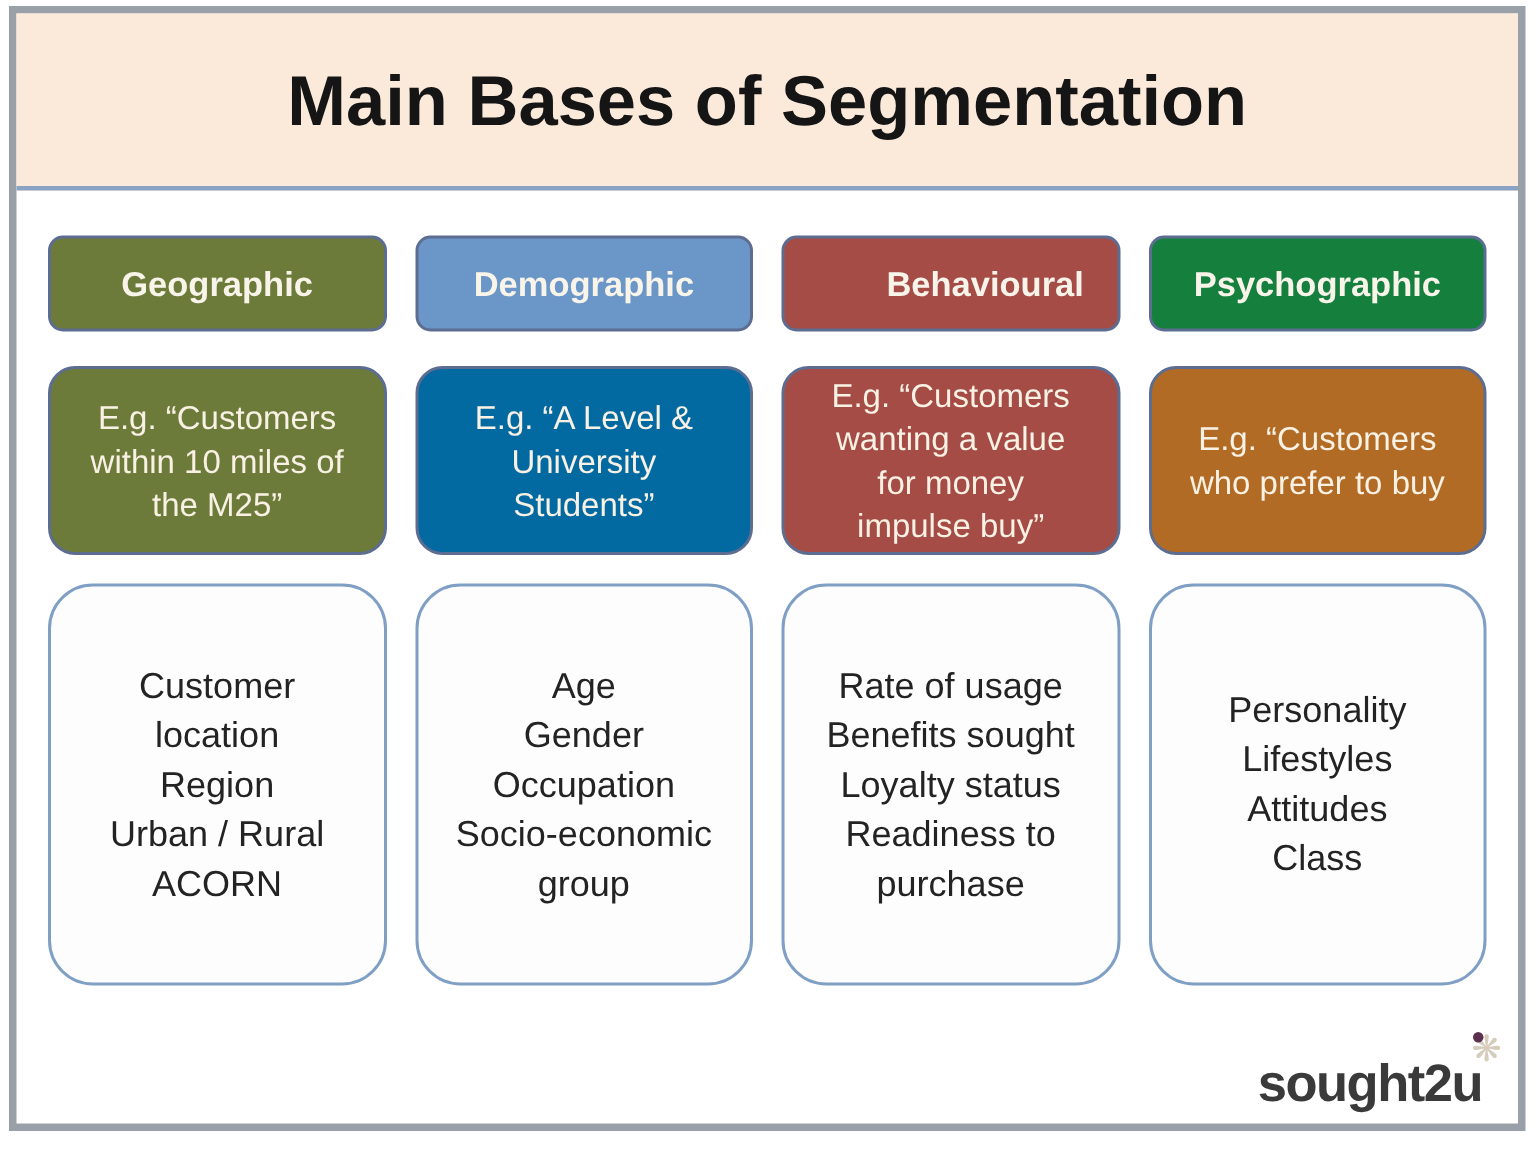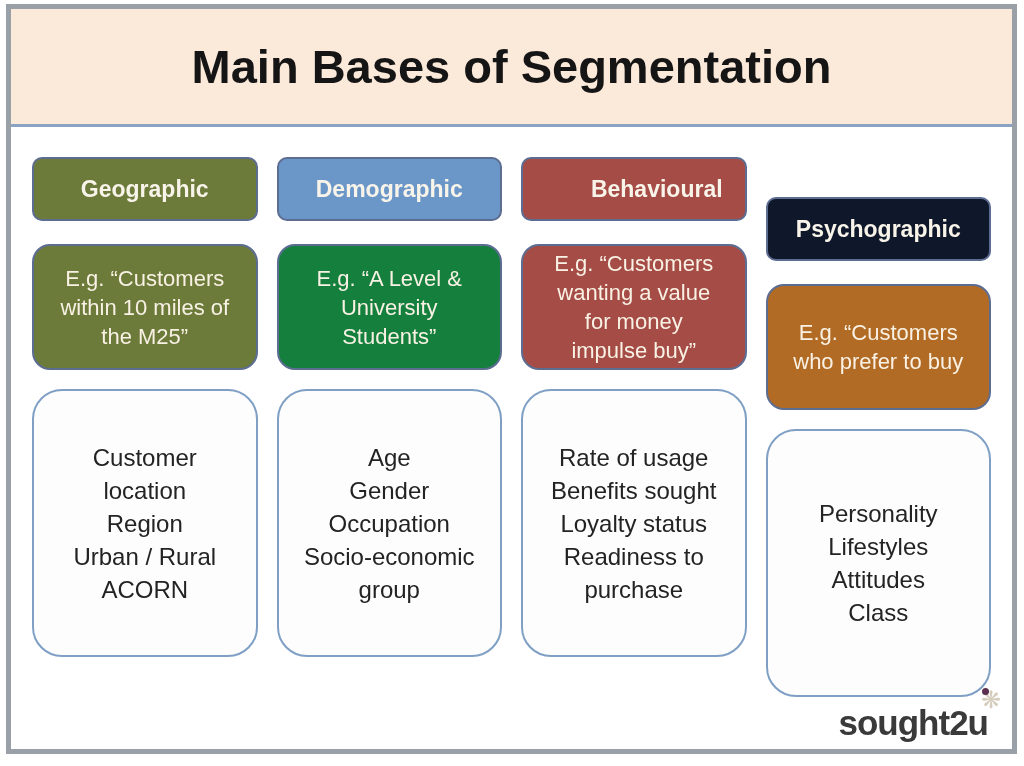--- a/index.html
+++ b/index.html
@@ -82,21 +82,21 @@
           <div>Customer</div>
           <div>location</div>
           <div>Region</div>
           <div>Urban / Rural</div>
           <div>ACORN</div>
         </div>
     </div>
 
     <div class="col">
       <div class="pill" style="background: rgb(107, 151, 200);">Demographic</div>
-      <div class="example" style="background: #15803d;">
+      <div class="example" style="background: #0369a1;">
           <div>E.g. “A Level &amp;</div>
           <div>University</div>
           <div>Students”</div>
         </div>
       <div class="card">
           <div>Age</div>
           <div>Gender</div>
           <div>Occupation</div>
           <div>Socio-economic</div>
           <div>group</div>
@@ -114,21 +114,21 @@
       <div class="card">
           <div>Rate of usage</div>
           <div>Benefits sought</div>
           <div>Loyalty status</div>
           <div>Readiness to</div>
           <div>purchase</div>
         </div>
     </div>
 
     <div class="col">
-      <div class="pill" style="background: #0f172a; margin-top: 40px;">Psychographic</div>
+      <div class="pill" style="background: #15803d;">Psychographic</div>
       <div class="example" style="background: rgb(178, 107, 36);">
           <div>E.g. “Customers</div>
           <div>who prefer to buy</div>
         </div>
       <div class="card">
           <div>Personality</div>
           <div>Lifestyles</div>
           <div>Attitudes</div>
           <div>Class</div>
         </div>

